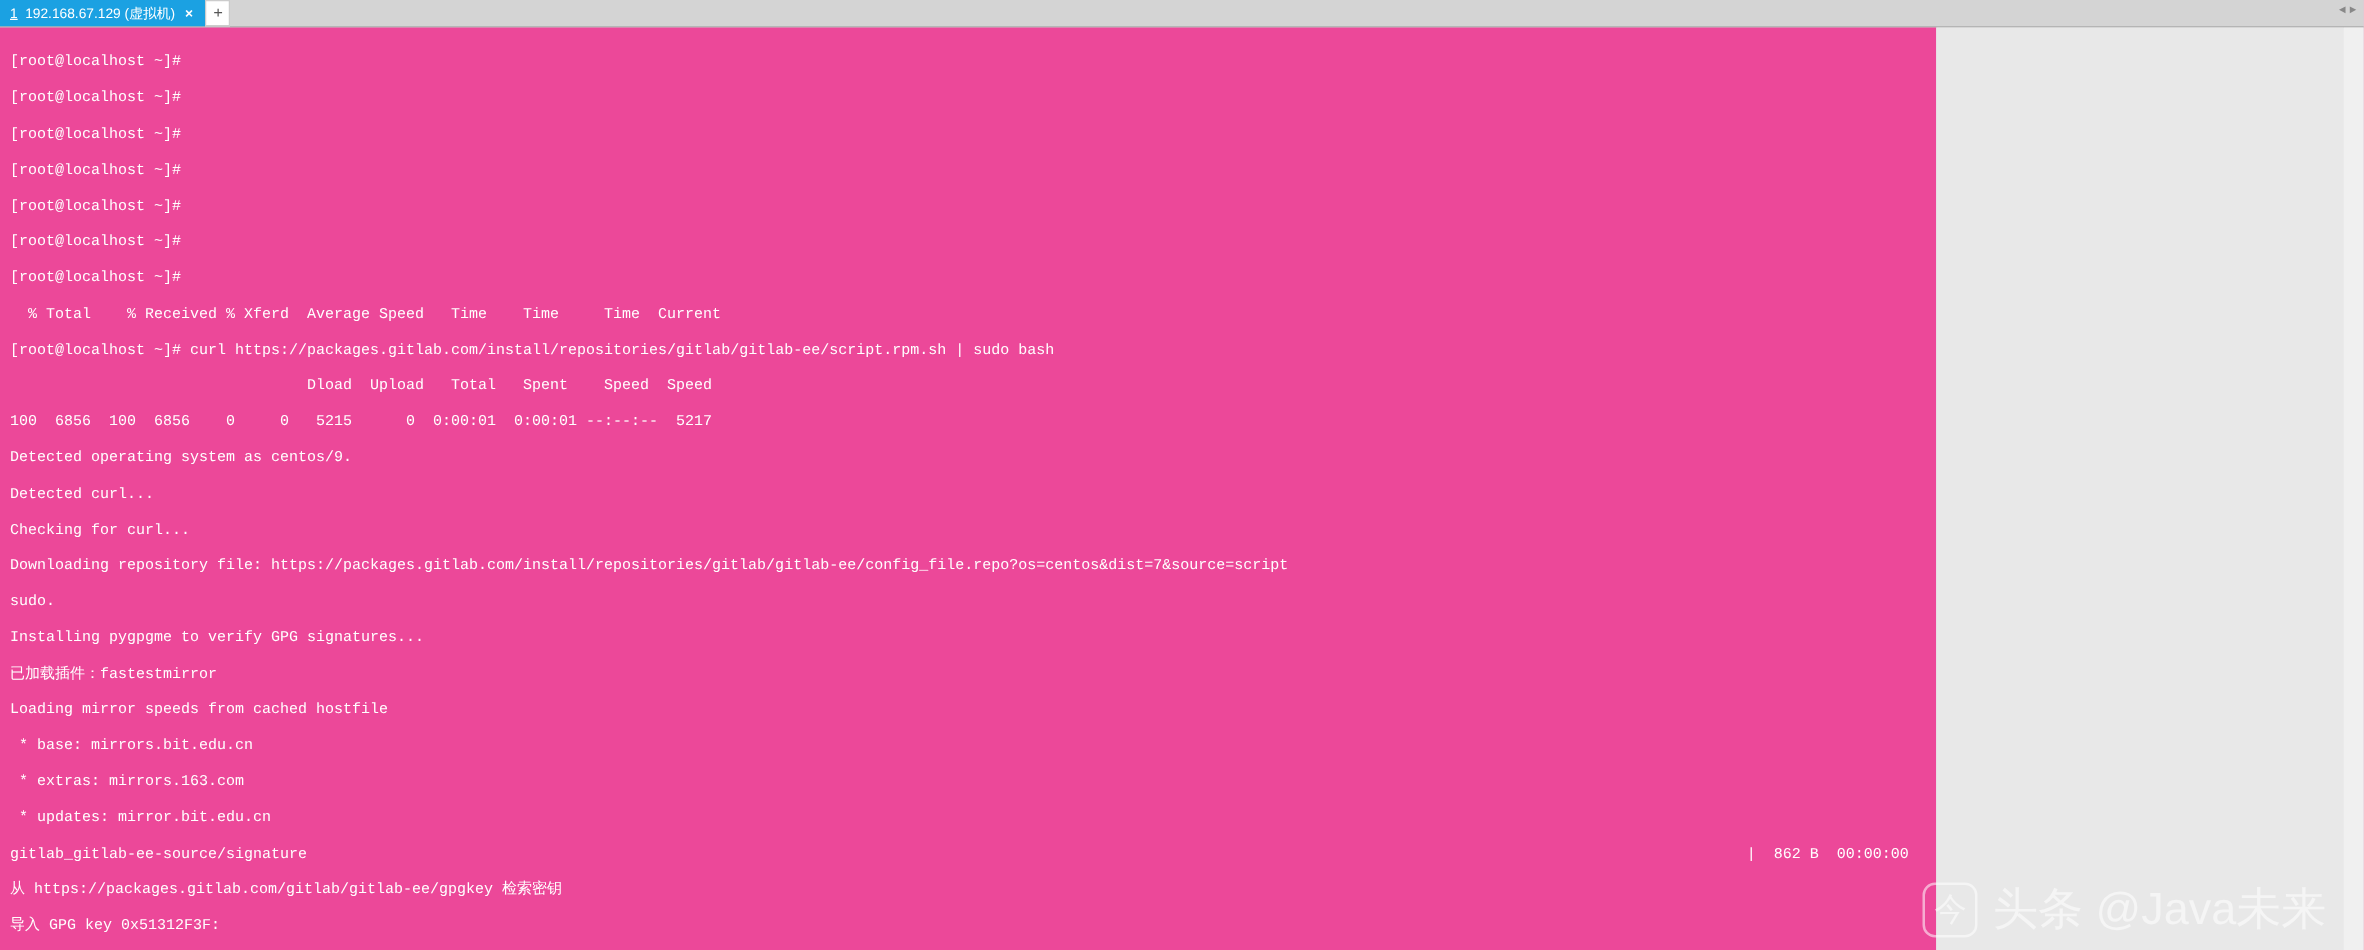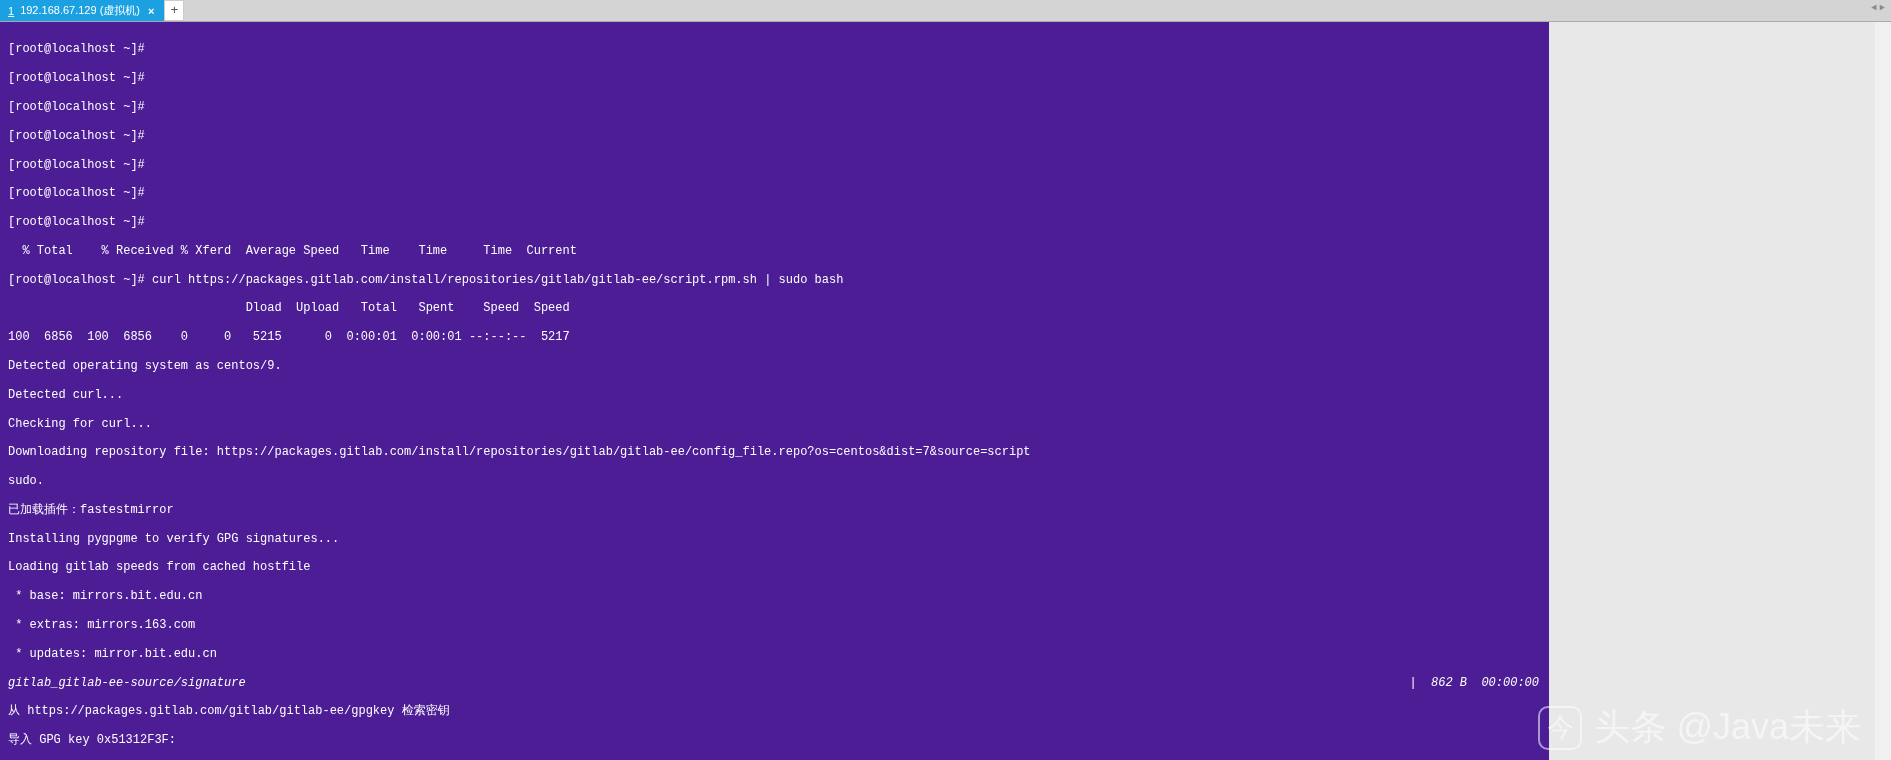--- a/index.html
+++ b/index.html
@@ -40,41 +40,40 @@
   border: 1px solid #ccc;
   width: 20px;
   display: flex;
   align-items: center;
   justify-content: center;
   color: #555;
   cursor: pointer;
   font-size: 13px;
 }
 .terminal {
-  background: #4c1d95;
+  background: #ec4899;
   color: #fff;
   width: 1549px;
   height: 738px;
   padding: 6px 8px;
   line-height: 1.2;
   font-size: 12px;
   white-space: pre;
   overflow: hidden;
   position: relative;
 }
 .term-line {
   display: flex;
-  font-style: italic;
 }
 .term-left {
   flex: 0 0 auto;
 }
 .term-right {
   position: absolute;
-  right: 10px;
+  right: 22px;
   text-align: center;
 }
 .scrollbar-right {
   position: absolute;
   top: 22px;
   right: 0;
   width: 16px;
   height: 738px;
   background: #f0f0f0;
 }
@@ -146,23 +145,23 @@
 <div>[root@localhost ~]#</div>
 <div>  % Total    % Received % Xferd  Average Speed   Time    Time     Time  Current</div>
 <div><span>[root@localhost ~]#</span> <span>curl https://packages.gitlab.com/install/repositories/gitlab/gitlab-ee/script.rpm.sh | sudo bash</span></div>
 <div>                                 Dload  Upload   Total   Spent    Speed  Speed</div>
 <div>100  6856  100  6856    0     0   5215      0  0:00:01  0:00:01 --:--:--  5217</div>
 <div>Detected operating system as centos/9.</div>
 <div>Detected curl...</div>
 <div>Checking for curl...</div>
 <div>Downloading repository file: https://packages.gitlab.com/install/repositories/gitlab/gitlab-ee/config_file.repo?os=centos&amp;dist=7&amp;source=script</div>
 <div>sudo.</div>
+<div>Installing pygpgme to verify GPG signatures...</div>
 <div>已加载插件：fastestmirror</div>
-<div>Installing pygpgme to verify GPG signatures...</div>
-<div>Loading gitlab speeds from cached hostfile</div>
+<div>Loading mirror speeds from cached hostfile</div>
 <div> * base: mirrors.bit.edu.cn</div>
 <div> * extras: mirrors.163.com</div>
 <div> * updates: mirror.bit.edu.cn</div>
 <div class="term-line"><span class="term-left">gitlab_gitlab-ee-source/signature</span><span class="term-right">|  862 B  00:00:00</span></div>
 <div>从 https://packages.gitlab.com/gitlab/gitlab-ee/gpgkey 检索密钥</div>
 <div>导入 GPG key 0x51312F3F:</div>
 
 
 
 

